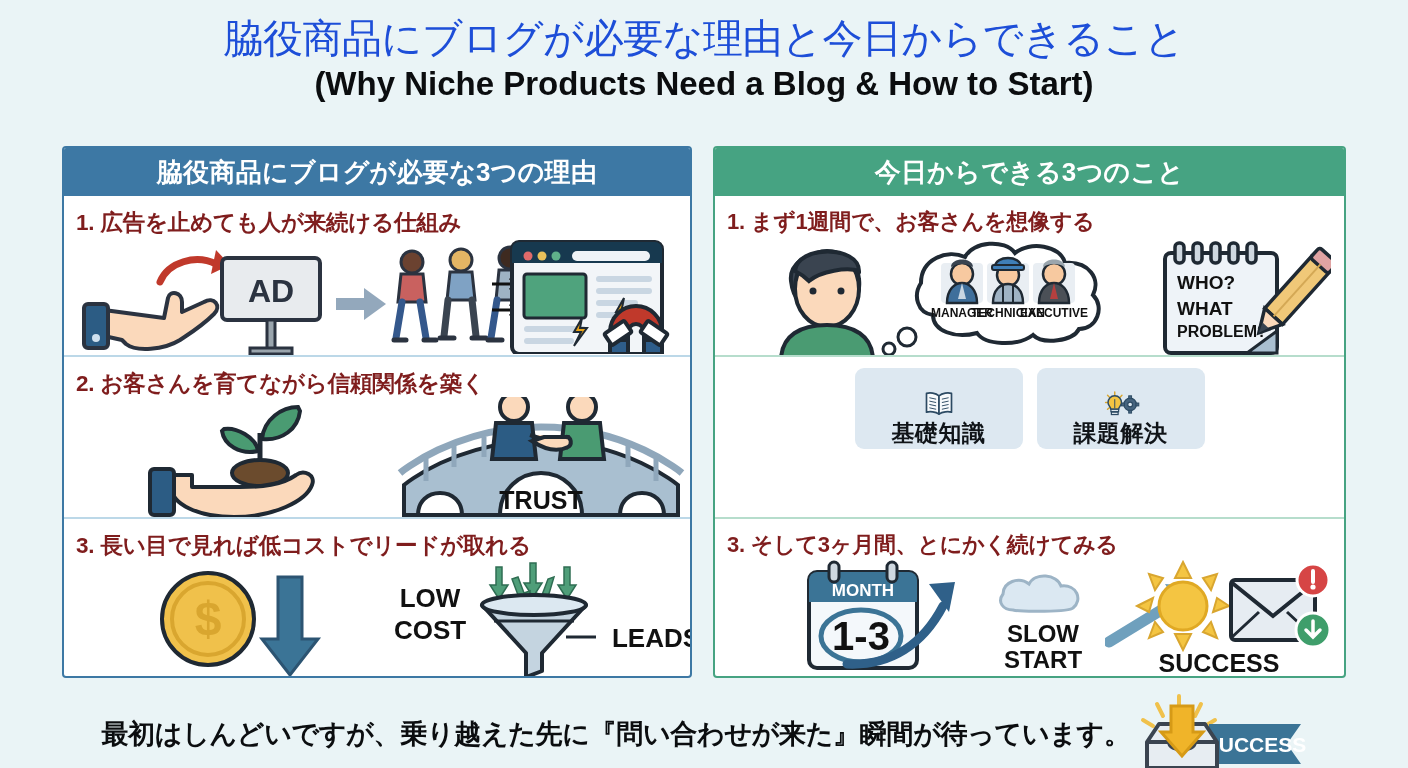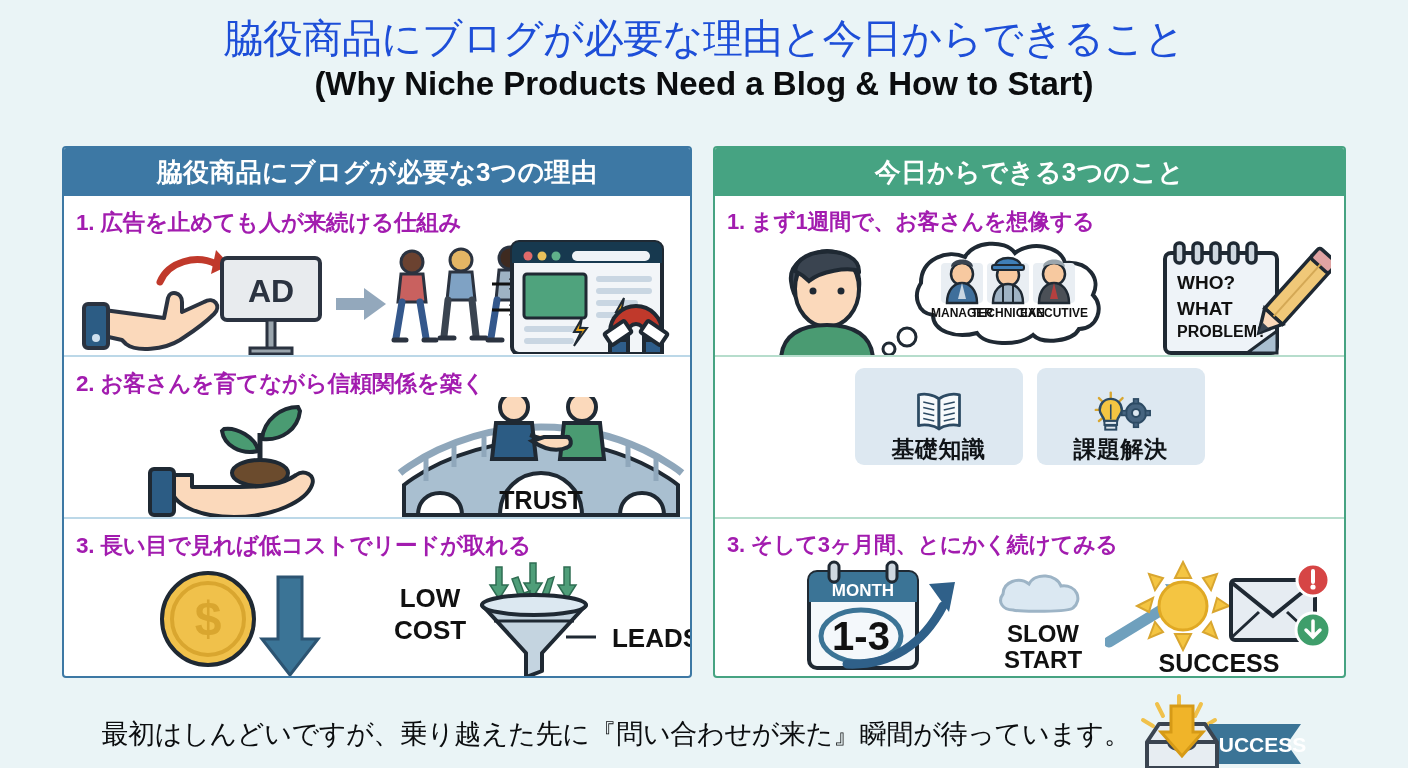--- a/index.html
+++ b/index.html
@@ -40,44 +40,44 @@
   }
   .panel.left .panel-head{background:#3d78a4;}
   .panel.right .panel-head{background:#46a382;}
 
   .rows{display:flex;flex-direction:column;height:482px;}
   .row{flex:1;position:relative;box-sizing:border-box;padding:6px 0 0 0;overflow:hidden;}
   .panel.left .row + .row{border-top:2px solid #bcd8e8;}
   .panel.right .row + .row{border-top:2px solid #b6ddcc;}
 
   .row-title{
-    font-size:22.5px;font-weight:700;color:#a21caf;
+    font-size:22.5px;font-weight:700;color:#7f1d1d;
     margin:5px 0 0 12px;white-space:nowrap;letter-spacing:-0.2px;
   }
   .panel.right .row-title{font-size:22px;}
 
   .art{position:relative;width:100%;height:118px;margin-top:2px;}
   .art svg{position:absolute;left:0;top:0;}
 
   
   .cards{display:flex;gap:14px;justify-content:center;margin-top:5px;}
   .card{
-    width:168px;height:97px;background:#dde8f1;border-radius:9px;
+    width:168px;height:81px;background:#dde8f1;border-radius:9px;
     display:flex;flex-direction:column;align-items:center;justify-content:flex-start;
     padding-top:23px;box-sizing:border-box;
   }
   .card-label{font-size:23px;font-weight:700;color:#101418;margin-top:2px;letter-spacing:0.5px;}
 
   
   .footer{
     position:absolute;left:0;top:694px;width:1408px;
     display:flex;align-items:center;justify-content:center;gap:6px;
   }
   .footer-text{
-    font-size:27px;font-weight:400;color:#0b0d0f;white-space:nowrap;letter-spacing:-0.3px;
+    font-size:27px;font-weight:700;color:#0b0d0f;white-space:nowrap;letter-spacing:-0.3px;
   }
   .footer-badge{position:relative;width:172px;height:80px;flex:0 0 auto;margin-left:-2px;}
   .footer-badge svg{position:absolute;left:0;top:0;}
 
   .tiny{font-family:"Liberation Sans","DejaVu Sans",sans-serif;font-weight:700;}
 </style>
 </head>
 <body>
 
 <div class="stage">

